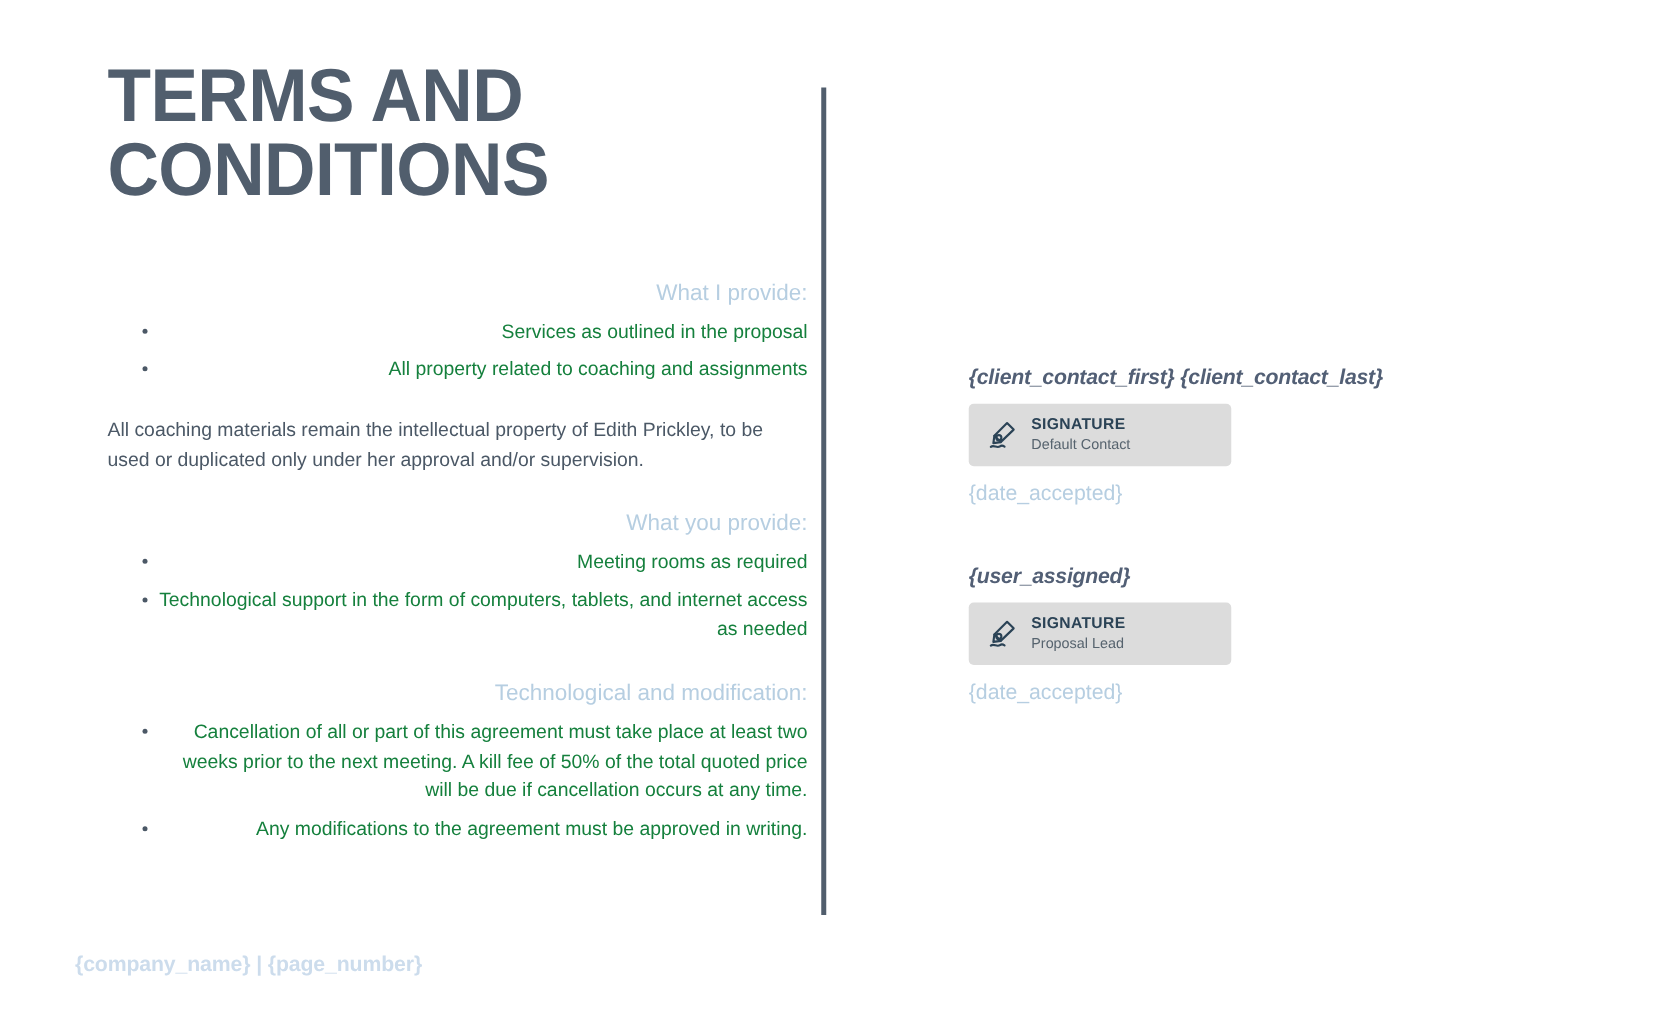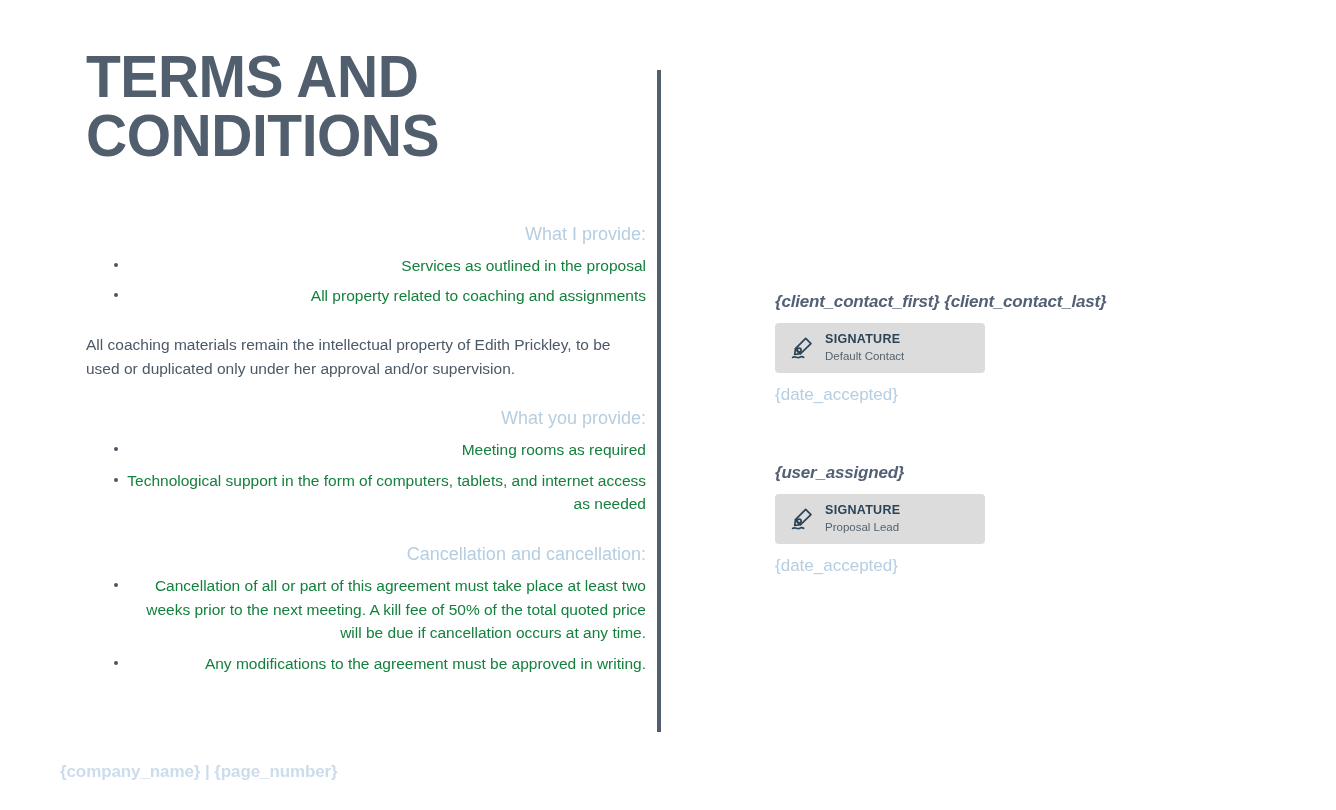--- a/index.html
+++ b/index.html
@@ -154,21 +154,21 @@
     display: block;
     margin-top: 3px;
   }
 
   .sig-date {
     font-size: 17px;
     color: #b6cee1;
     margin-top: 12px;
   }
 
-  .sig-group.second { margin-top: 58px; }
+  .sig-group.second { margin-top: 46px; }
   .sig-group.second .sig-name { color: #525f75; }
 
   
   .footer {
     position: absolute;
     left: 60px;
     top: 762px;
     font-size: 17px;
     font-weight: 700;
     color: #ccdcec;
@@ -196,21 +196,21 @@
 
     <div class="section" style="margin-top:26px;">
       <p class="section-heading">What you provide:</p>
       <ul class="bullets">
         <li>Meeting rooms as required</li>
         <li>Technological support in the form of computers, tablets, and internet access as needed</li>
       </ul>
     </div>
 
     <div class="section" style="margin-top:26px;">
-      <p class="section-heading">Cancellation and cancellation:</p>
+      <p class="section-heading">Technological and modification:</p>
       <ul class="bullets">
         <li>Cancellation of all or part of this agreement must take place at least two weeks prior to the next meeting. A kill fee of 50% of the total quoted price will be due if cancellation occurs at any time.</li>
         <li>Any modifications to the agreement must be approved in writing.</li>
       </ul>
     </div>
 
   </div>
 
   <div class="divider"></div>
 

